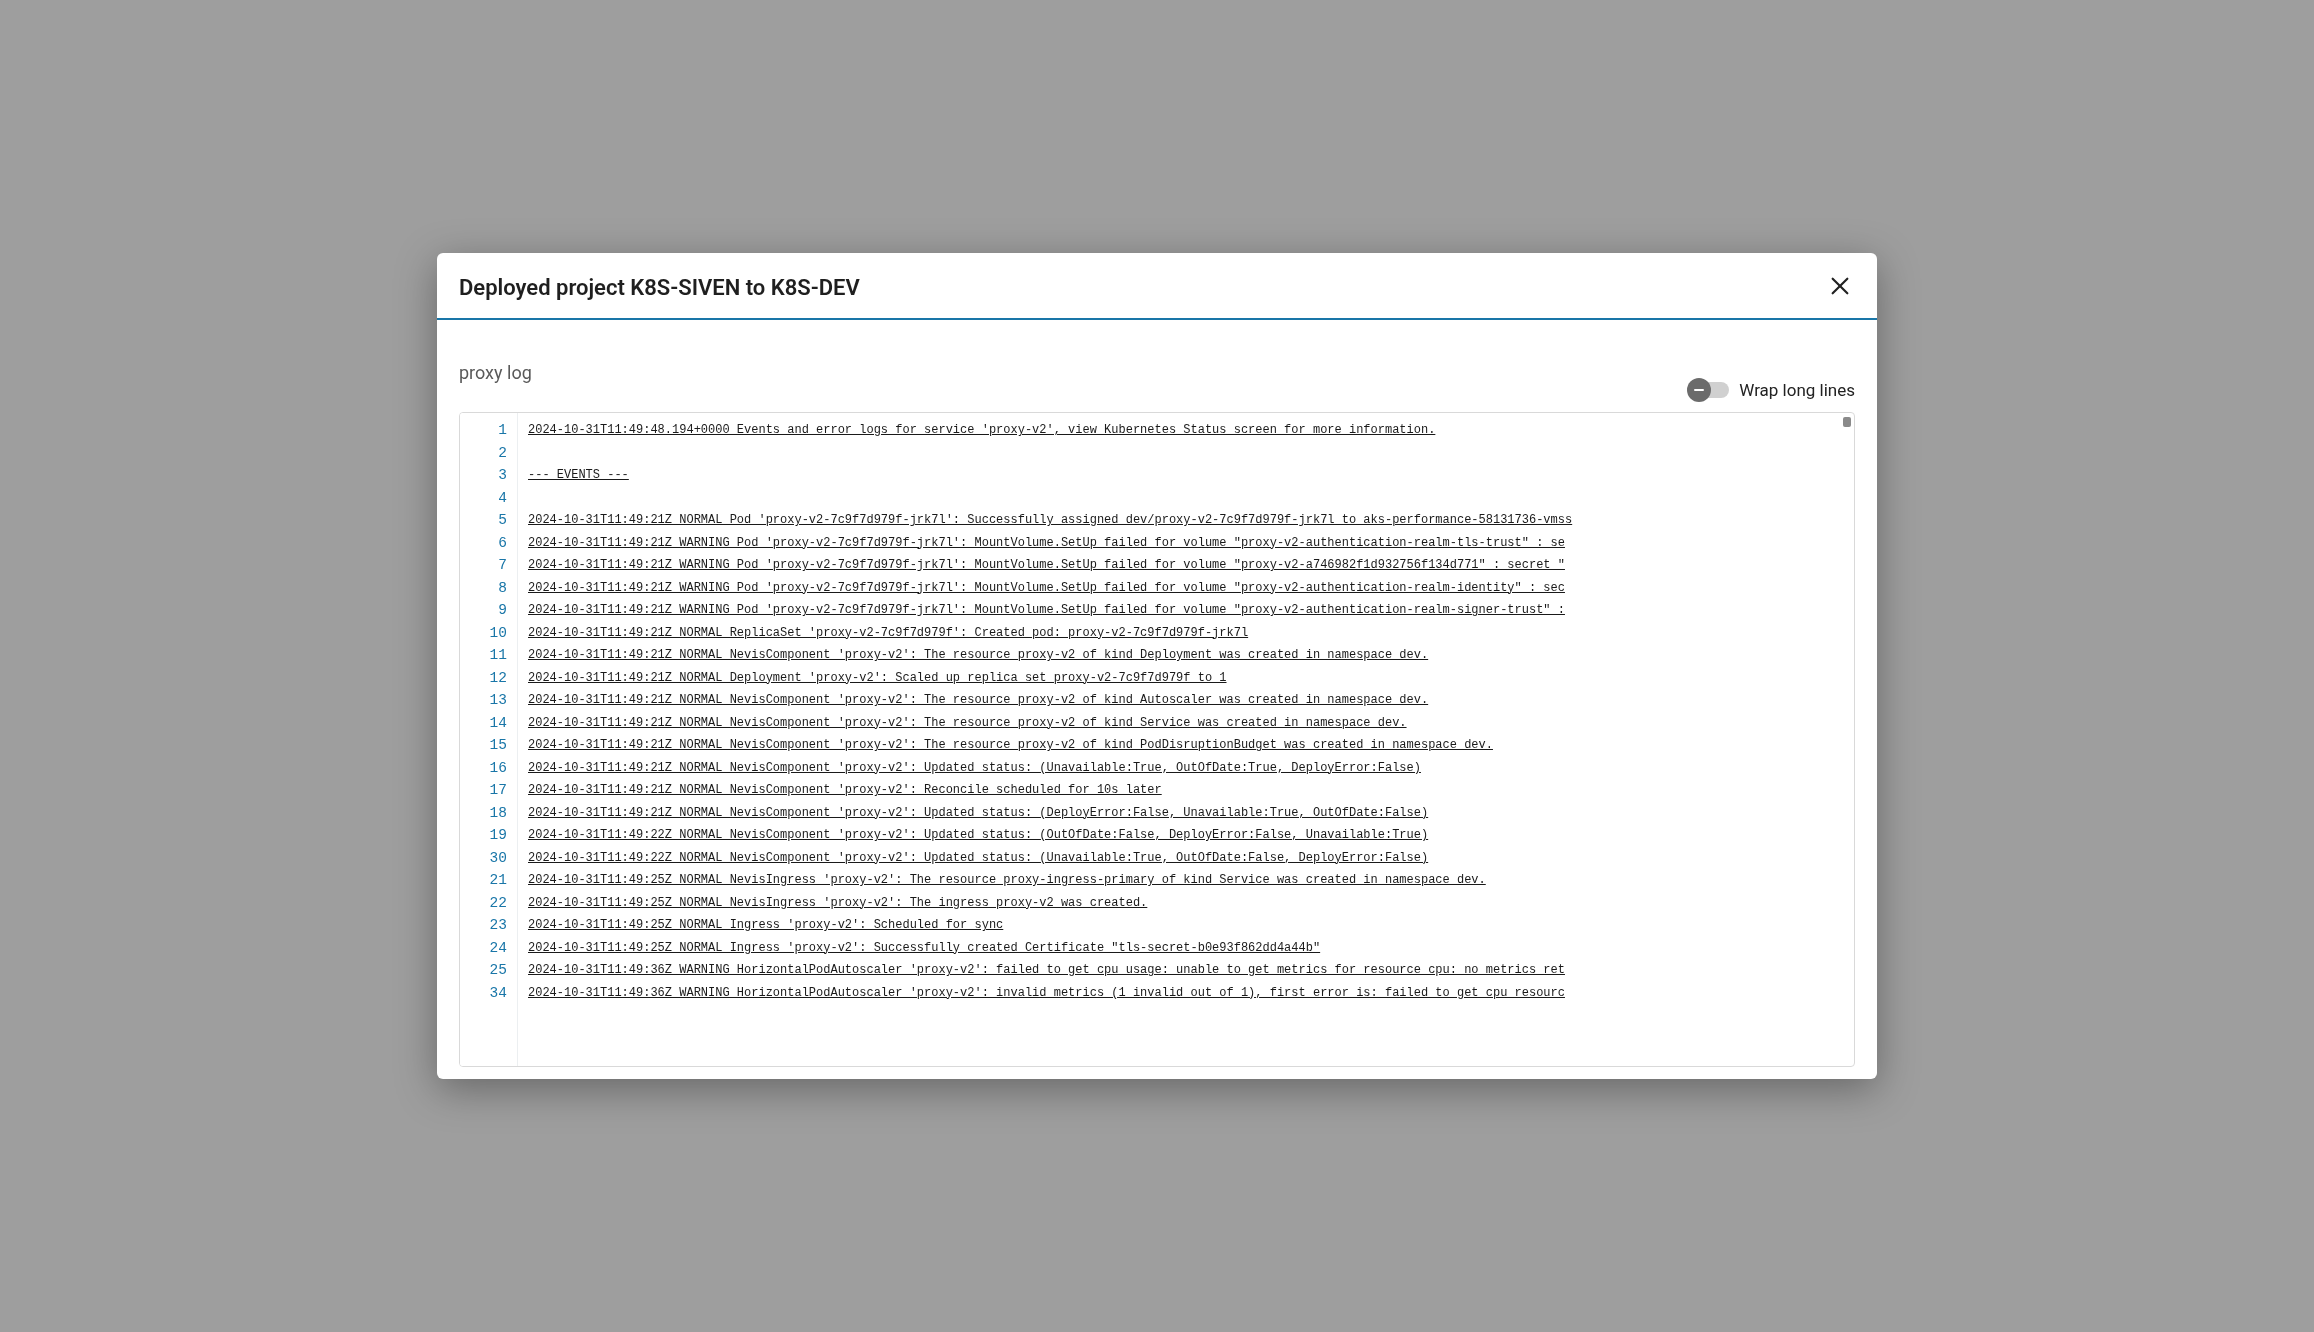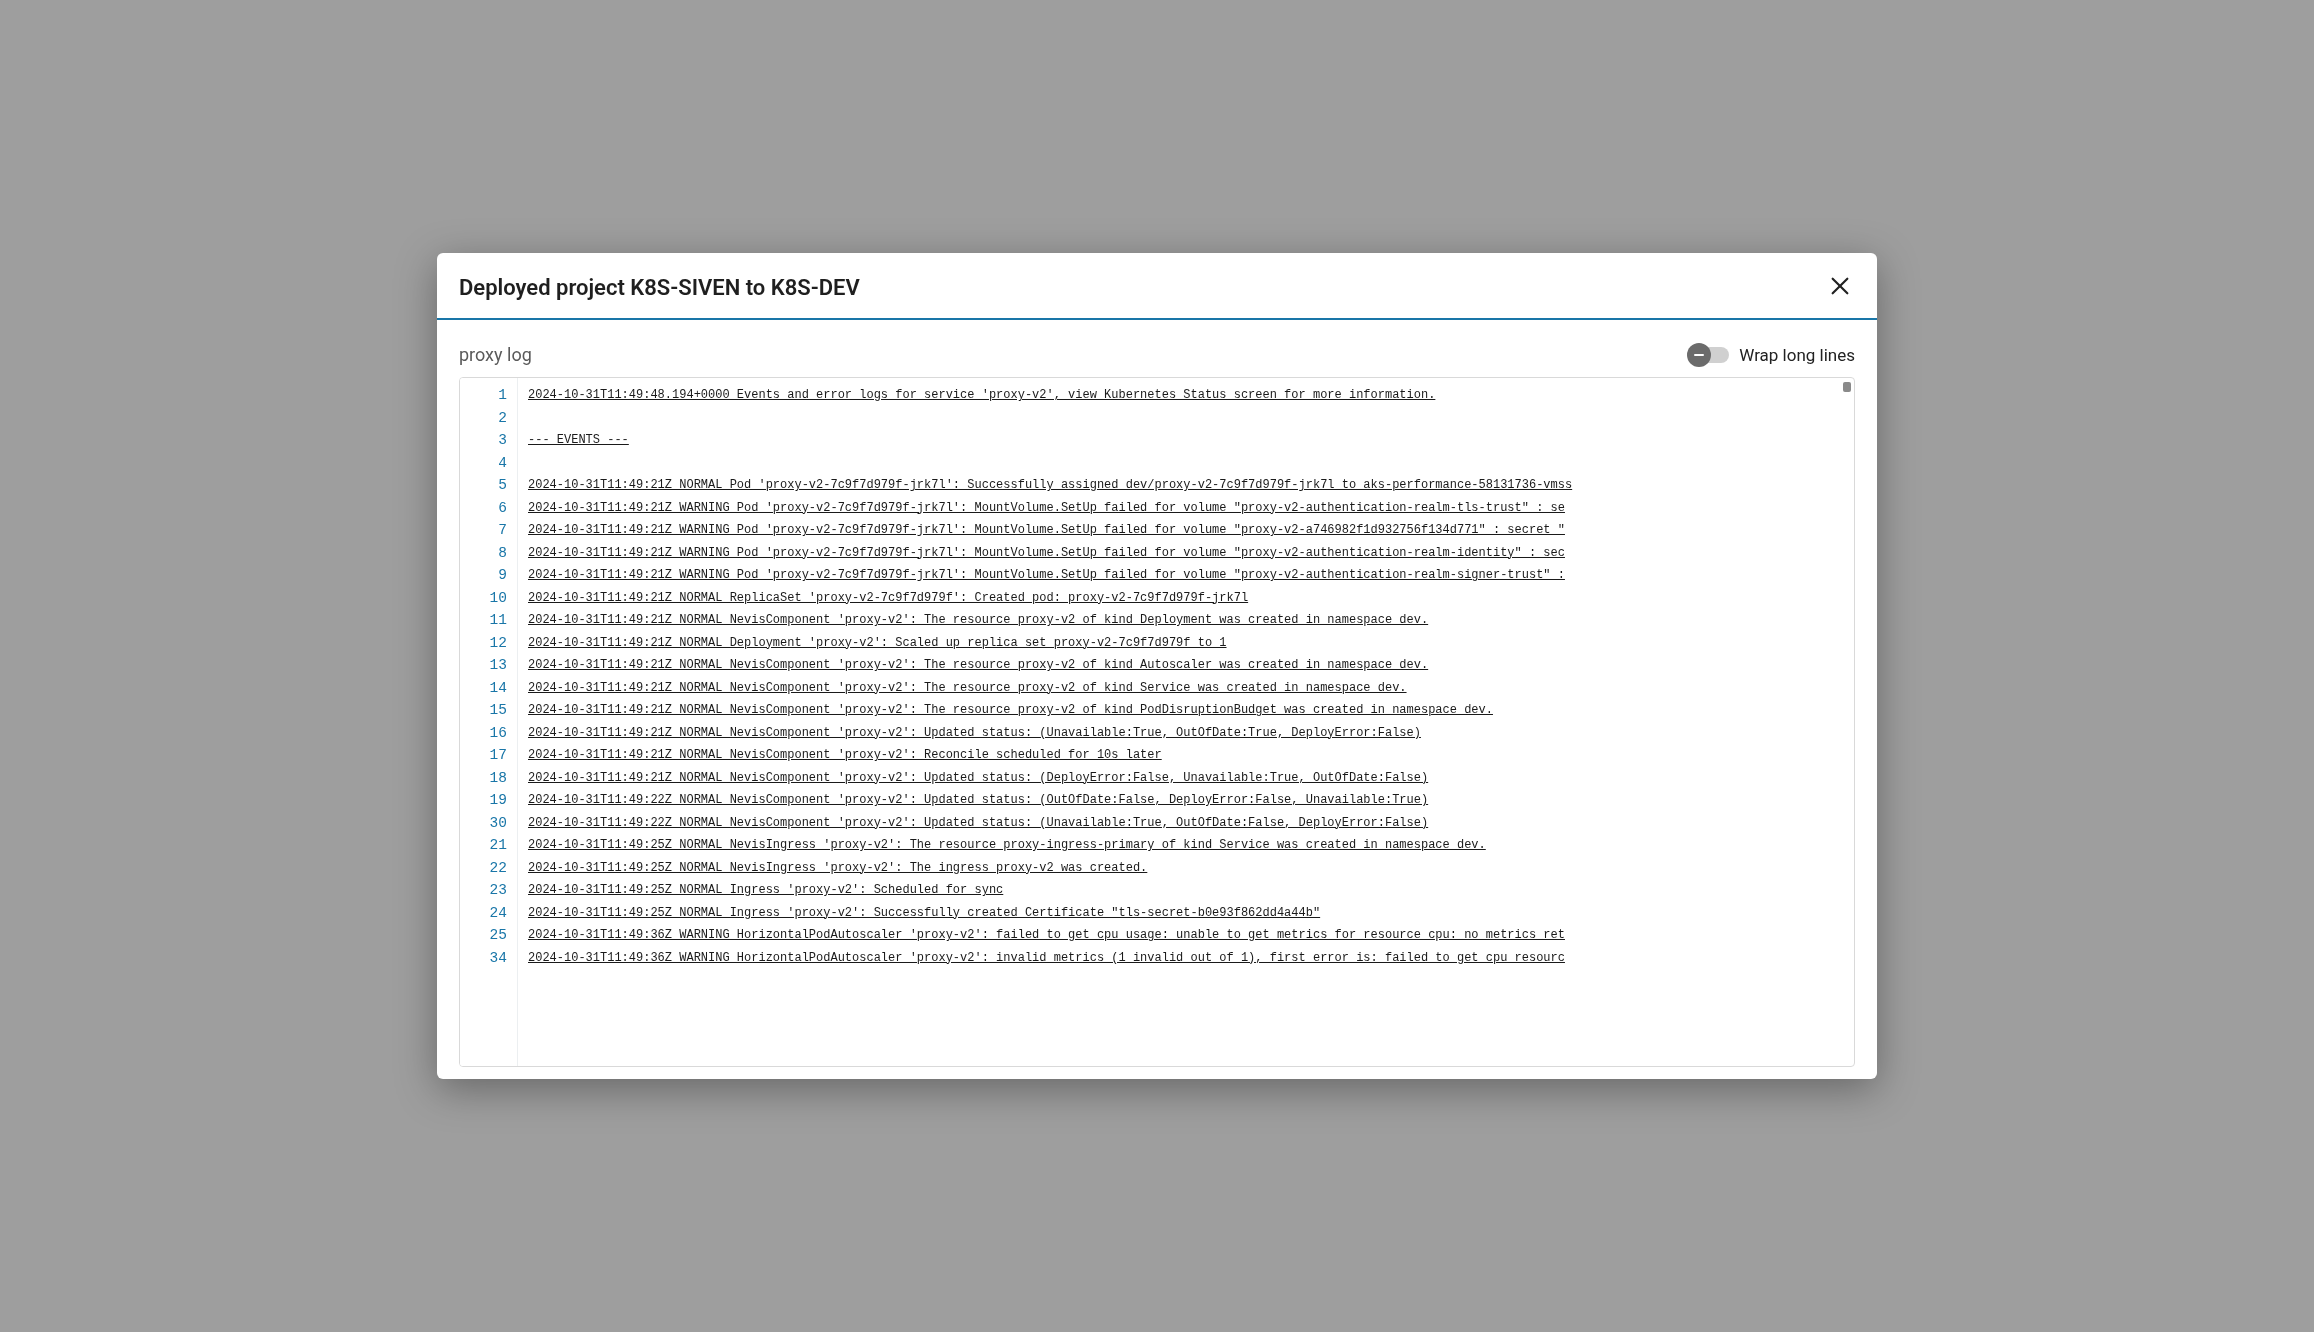--- a/index.html
+++ b/index.html
@@ -52,20 +52,21 @@
     padding: 24px 22px 12px 22px;
   }
   .sub-label {
     font-size: 18px;
     color: #5a5a5a;
   }
   .toggle-wrap {
     display: flex;
     align-items: center;
     gap: 10px;
+    margin-top: 36px;
   }
   .toggle {
     width: 40px;
     height: 16px;
     background: #d0d0d0;
     border-radius: 10px;
     position: relative;
     cursor: pointer;
   }
   .toggle-knob {

